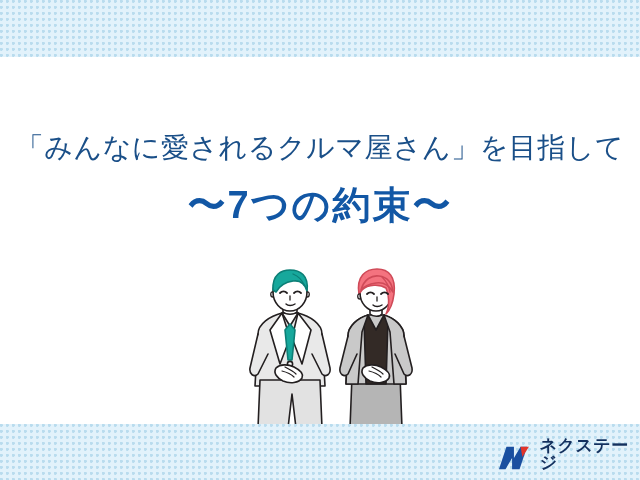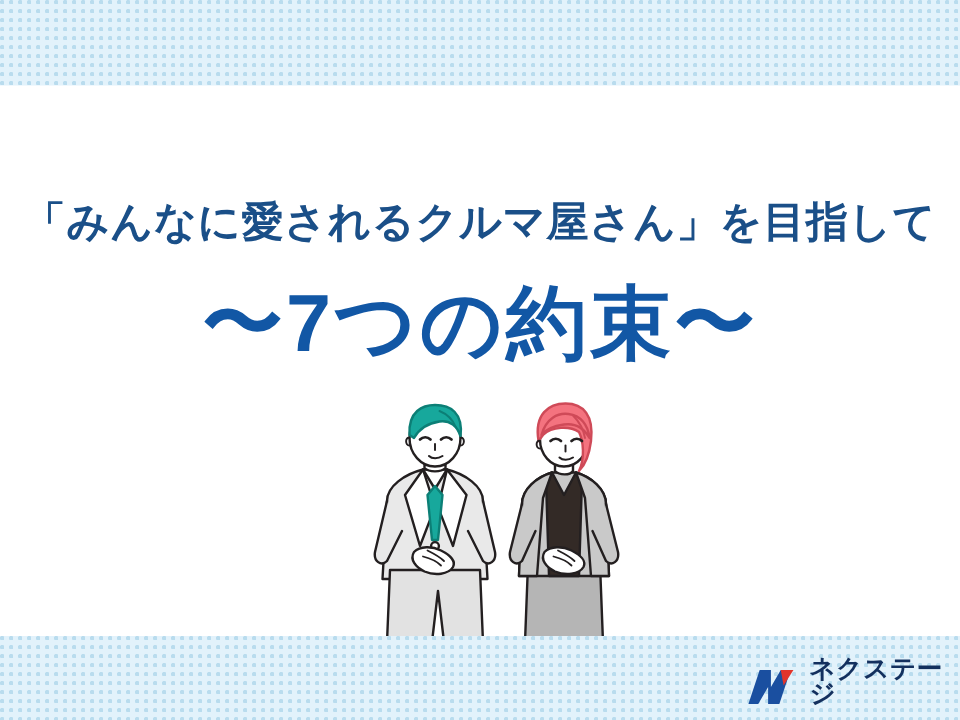--- a/index.html
+++ b/index.html
@@ -44,27 +44,27 @@
   .headline {
     position: absolute;
     left: 0;
     width: 640px;
     text-align: center;
     white-space: nowrap;
   }
   .headline-1 {
     top: 129px;
     font-size: 28px;
-    font-weight: 700;
+    font-weight: 400;
     letter-spacing: 0.5px;
     color: #1a4f88;
   }
   .headline-2 {
     top: 180px;
-    font-size: 54px;
+    font-size: 38px;
     font-weight: 700;
     letter-spacing: 2px;
     color: #1257a5;
   }
 
   
   .illustration {
     position: absolute;
     left: 236px;
     top: 268px;

